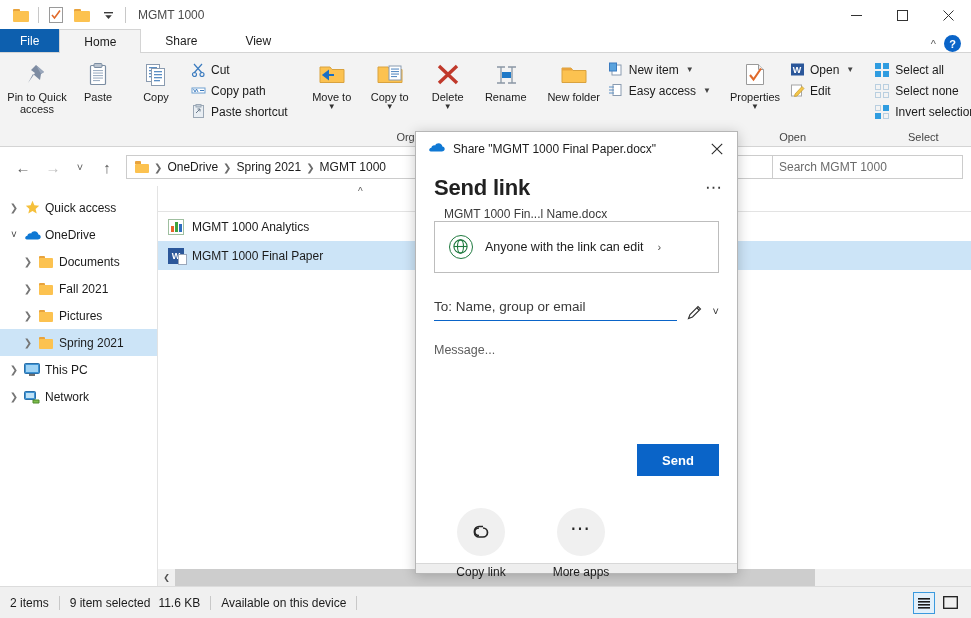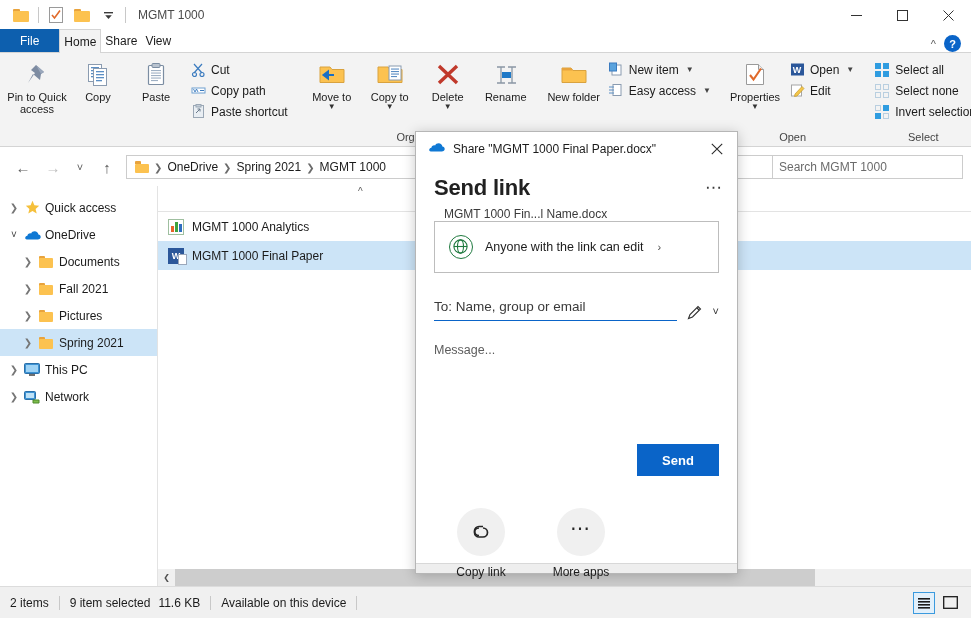--- a/index.html
+++ b/index.html
@@ -40,21 +40,21 @@
   .folder-ico.sm:before { width:6px; height:3px; }
   .folder-ico.sm:after { top:2.5px; width:14px; height:9.5px; }
 
   
   .tabstrip {
     position:absolute; top:30px; left:0; width:971px; height:23px;
     background:#ffffff; display:flex; align-items:flex-end;
     border-bottom:1px solid #d4d4d4;
   }
   .tab {
-    height:23px; padding:0 4px; display:flex; align-items:center;
+    height:23px; padding:0 24px; display:flex; align-items:center;
     font-size:12px; color:#1b1b1b; cursor:default;
   }
   .tab.file { background:#0d5fae; color:#fff; font-weight:400; padding:0 20px; }
   .tab.active {
     background:#f3f3f3; border-left:1px solid #d4d4d4; border-right:1px solid #d4d4d4;
     border-top:1px solid #d4d4d4; margin-bottom:-1px; height:24px;
   }
   .tabstrip-right { margin-left:auto; display:flex; align-items:center; gap:8px; padding-right:10px; }
   .help-btn {
     width:17px; height:17px; border-radius:50%; background:#0a64c8; color:#fff;
@@ -290,20 +290,36 @@
     <div class="grp">
       <div class="grp-items">
         <div class="bigbtn wide">
           <span class="ic">
             <svg width="28" height="28" viewBox="0 0 28 28">
               <path d="M13 4 L21 11 L18 13 L17 19 L10 13 L5 22 L12 12 L8 9 Z" fill="#7d8ba1"></path>
               <path d="M13 4 L21 11 L18 13 Z" fill="#9aa7bb"></path>
             </svg>
           </span>
           <span>Pin to Quick access</span>
+        </div>
+        <div class="bigbtn">
+          <span class="ic">
+            <svg width="28" height="28" viewBox="0 0 28 28">
+              <rect x="6.5" y="4.5" width="15" height="19" rx="1" fill="#ffffff" stroke="#7b8da2" stroke-width="1.2"></rect>
+              <rect x="10" y="2.5" width="8" height="4" rx="1" fill="#b9c3cf" stroke="#7b8da2"></rect>
+              <g fill="#9fb0c4">
+                  <rect x="9" y="9" width="10" height="1.1"></rect>
+                  <rect x="9" y="11.5" width="10" height="1.1"></rect>
+                  <rect x="9" y="14" width="10" height="1.1"></rect>
+                  <rect x="9" y="16.5" width="10" height="1.1"></rect>
+                  <rect x="9" y="19" width="7" height="1.1"></rect>
+                </g>
+            </svg>
+          </span>
+          <span>Paste</span>
         </div>
         <div class="bigbtn">
           <span class="ic">
             <svg width="28" height="28" viewBox="0 0 28 28">
               <rect x="4.5" y="3.5" width="13" height="17" fill="#fff" stroke="#8a9bb0"></rect>
               <g fill="#5b8ec4">
                   <rect x="7" y="6" width="8" height="1.3"></rect>
                   <rect x="7" y="9" width="8" height="1.3"></rect>
                   <rect x="7" y="12" width="8" height="1.3"></rect>
                   <rect x="7" y="15" width="6" height="1.3"></rect>
@@ -311,36 +327,20 @@
               <rect x="9.5" y="7.5" width="13" height="17" fill="#fff" stroke="#8a9bb0"></rect>
               <g fill="#5b8ec4">
                   <rect x="12" y="10" width="8" height="1.3"></rect>
                   <rect x="12" y="13" width="8" height="1.3"></rect>
                   <rect x="12" y="16" width="8" height="1.3"></rect>
                   <rect x="12" y="19" width="6" height="1.3"></rect>
                 </g>
             </svg>
           </span>
           <span>Copy</span>
-        </div>
-        <div class="bigbtn">
-          <span class="ic">
-            <svg width="28" height="28" viewBox="0 0 28 28">
-              <rect x="6.5" y="4.5" width="15" height="19" rx="1" fill="#ffffff" stroke="#7b8da2" stroke-width="1.2"></rect>
-              <rect x="10" y="2.5" width="8" height="4" rx="1" fill="#b9c3cf" stroke="#7b8da2"></rect>
-              <g fill="#9fb0c4">
-                  <rect x="9" y="9" width="10" height="1.1"></rect>
-                  <rect x="9" y="11.5" width="10" height="1.1"></rect>
-                  <rect x="9" y="14" width="10" height="1.1"></rect>
-                  <rect x="9" y="16.5" width="10" height="1.1"></rect>
-                  <rect x="9" y="19" width="7" height="1.1"></rect>
-                </g>
-            </svg>
-          </span>
-          <span>Paste</span>
         </div>
         <div class="smcol">
           <div class="smbtn">
             <span class="ic">
               <svg width="15" height="15" viewBox="0 0 15 15">
                 <path d="M3 2 L11 11 M11 2 L3 11" stroke="#3b7bbf" stroke-width="1.2" fill="none"></path>
                 <circle cx="3.5" cy="12.5" r="2" fill="none" stroke="#3b7bbf" stroke-width="1.2"></circle>
                 <circle cx="11" cy="12.5" r="2" fill="none" stroke="#3b7bbf" stroke-width="1.2"></circle>
               </svg>
             </span>

